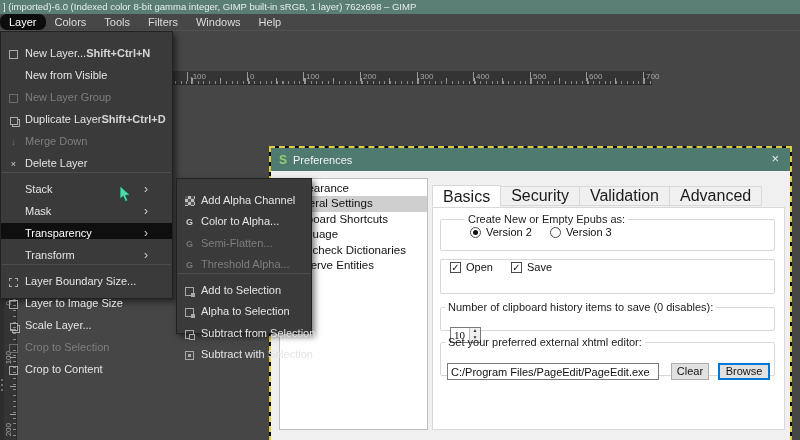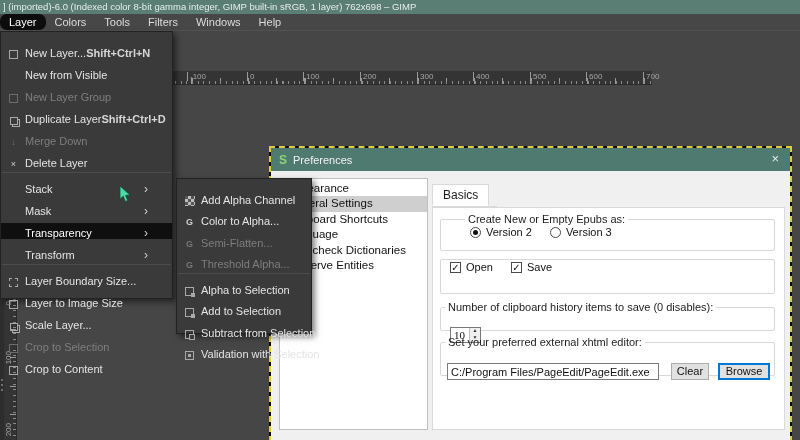--- a/index.html
+++ b/index.html
@@ -47,21 +47,21 @@
     display:flex; align-items:center; color:#f2f2f2; font-size:11px; }
   .dlg-logo { margin-left:8px; margin-right:6px; font-weight:bold; font-size:12px; color:#8fd07a; }
   .dlg-close { position:absolute; right:11px; top:3px; font-size:13px; color:#e9e9e9; }
   .dlg-body { position:absolute; left:0; top:23px; right:0; bottom:0; background:#f0f0f0; }
 
   .dlg-list { position:absolute; left:8px; top:7px; width:149px; height:252px; background:#fff;
     border:1px solid #bfbfbf; font-size:11.5px; color:#111; padding-top:2px; }
   .dlg-list .li { line-height:15.4px; padding-left:7px; white-space:nowrap; }
   .dlg-list .li.sel { background:#cfcfcf; }
 
-  .dlg-tabs { position:absolute; left:161px; top:13px; height:23px; display:flex; align-items:flex-start; font-size:12px; color:#1a1a1a;flex-direction:column; }
+  .dlg-tabs { position:absolute; left:161px; top:13px; height:23px; display:flex; align-items:center; font-size:16px; color:#1a1a1a; }
   .tab { border:1px solid #d9d9d9; background:#f0f0f0; padding:2px 10px 3px 10px; margin-right:-1px; line-height:13px; }
   .tab.active { background:#fff; border-bottom:1px solid #fff; padding-top:4px; position:relative; z-index:2; }
 
   .dlg-pane { position:absolute; left:161px; top:36px; width:353px; height:223px; background:#fff; border:1px solid #d9d9d9; }
   fieldset { position:absolute; left:7px; right:9px; border:1px solid #d8d8d8; border-radius:2px; }
   legend { font-size:11px; color:#1c1c1c; margin-left:4px; padding:0 3px; white-space:nowrap; }
   .g1 { top:5px;  height:38px;padding-left:20px; }
   .g2 { top:51px; height:35px; }
   .g3 { top:93px; height:30px; }
   .g4 { top:128px; height:40px; }
@@ -341,39 +341,39 @@
       <span class="gut">
           <span class="ic-g">G</span>
         </span>
       <span>Threshold Alpha...</span>
     </div>
     <div class="msep"></div>
     <div class="mi">
       <span class="gut">
           <span class="ic-sel"></span>
         </span>
+      <span>Add to Selection</span>
+    </div>
+    <div class="mi">
+      <span class="gut">
+          <span class="ic-sel"></span>
+        </span>
       <span>Alpha to Selection</span>
     </div>
     <div class="mi">
       <span class="gut">
-          <span class="ic-sel"></span>
-        </span>
-      <span>Add to Selection</span>
-    </div>
-    <div class="mi">
-      <span class="gut">
           <span class="ic-sel sub"></span>
         </span>
       <span>Subtract from Selection</span>
     </div>
     <div class="mi">
       <span class="gut">
           <span class="ic-sel int"></span>
         </span>
-      <span>Validation with Selection</span>
+      <span>Subtract with Selection</span>
     </div>
   </div>
 
   <svg class="cursor" width="12" height="17" viewBox="0 0 12 17">
     <path d="M1,0 L1,13 L4.2,10.2 L6.4,15.6 L8.8,14.6 L6.6,9.4 L11,9 Z" fill="#4fd9a8" stroke="#104a38" stroke-width="0.8"></path>
   </svg>
 
 </div>
 
 </body></html>

